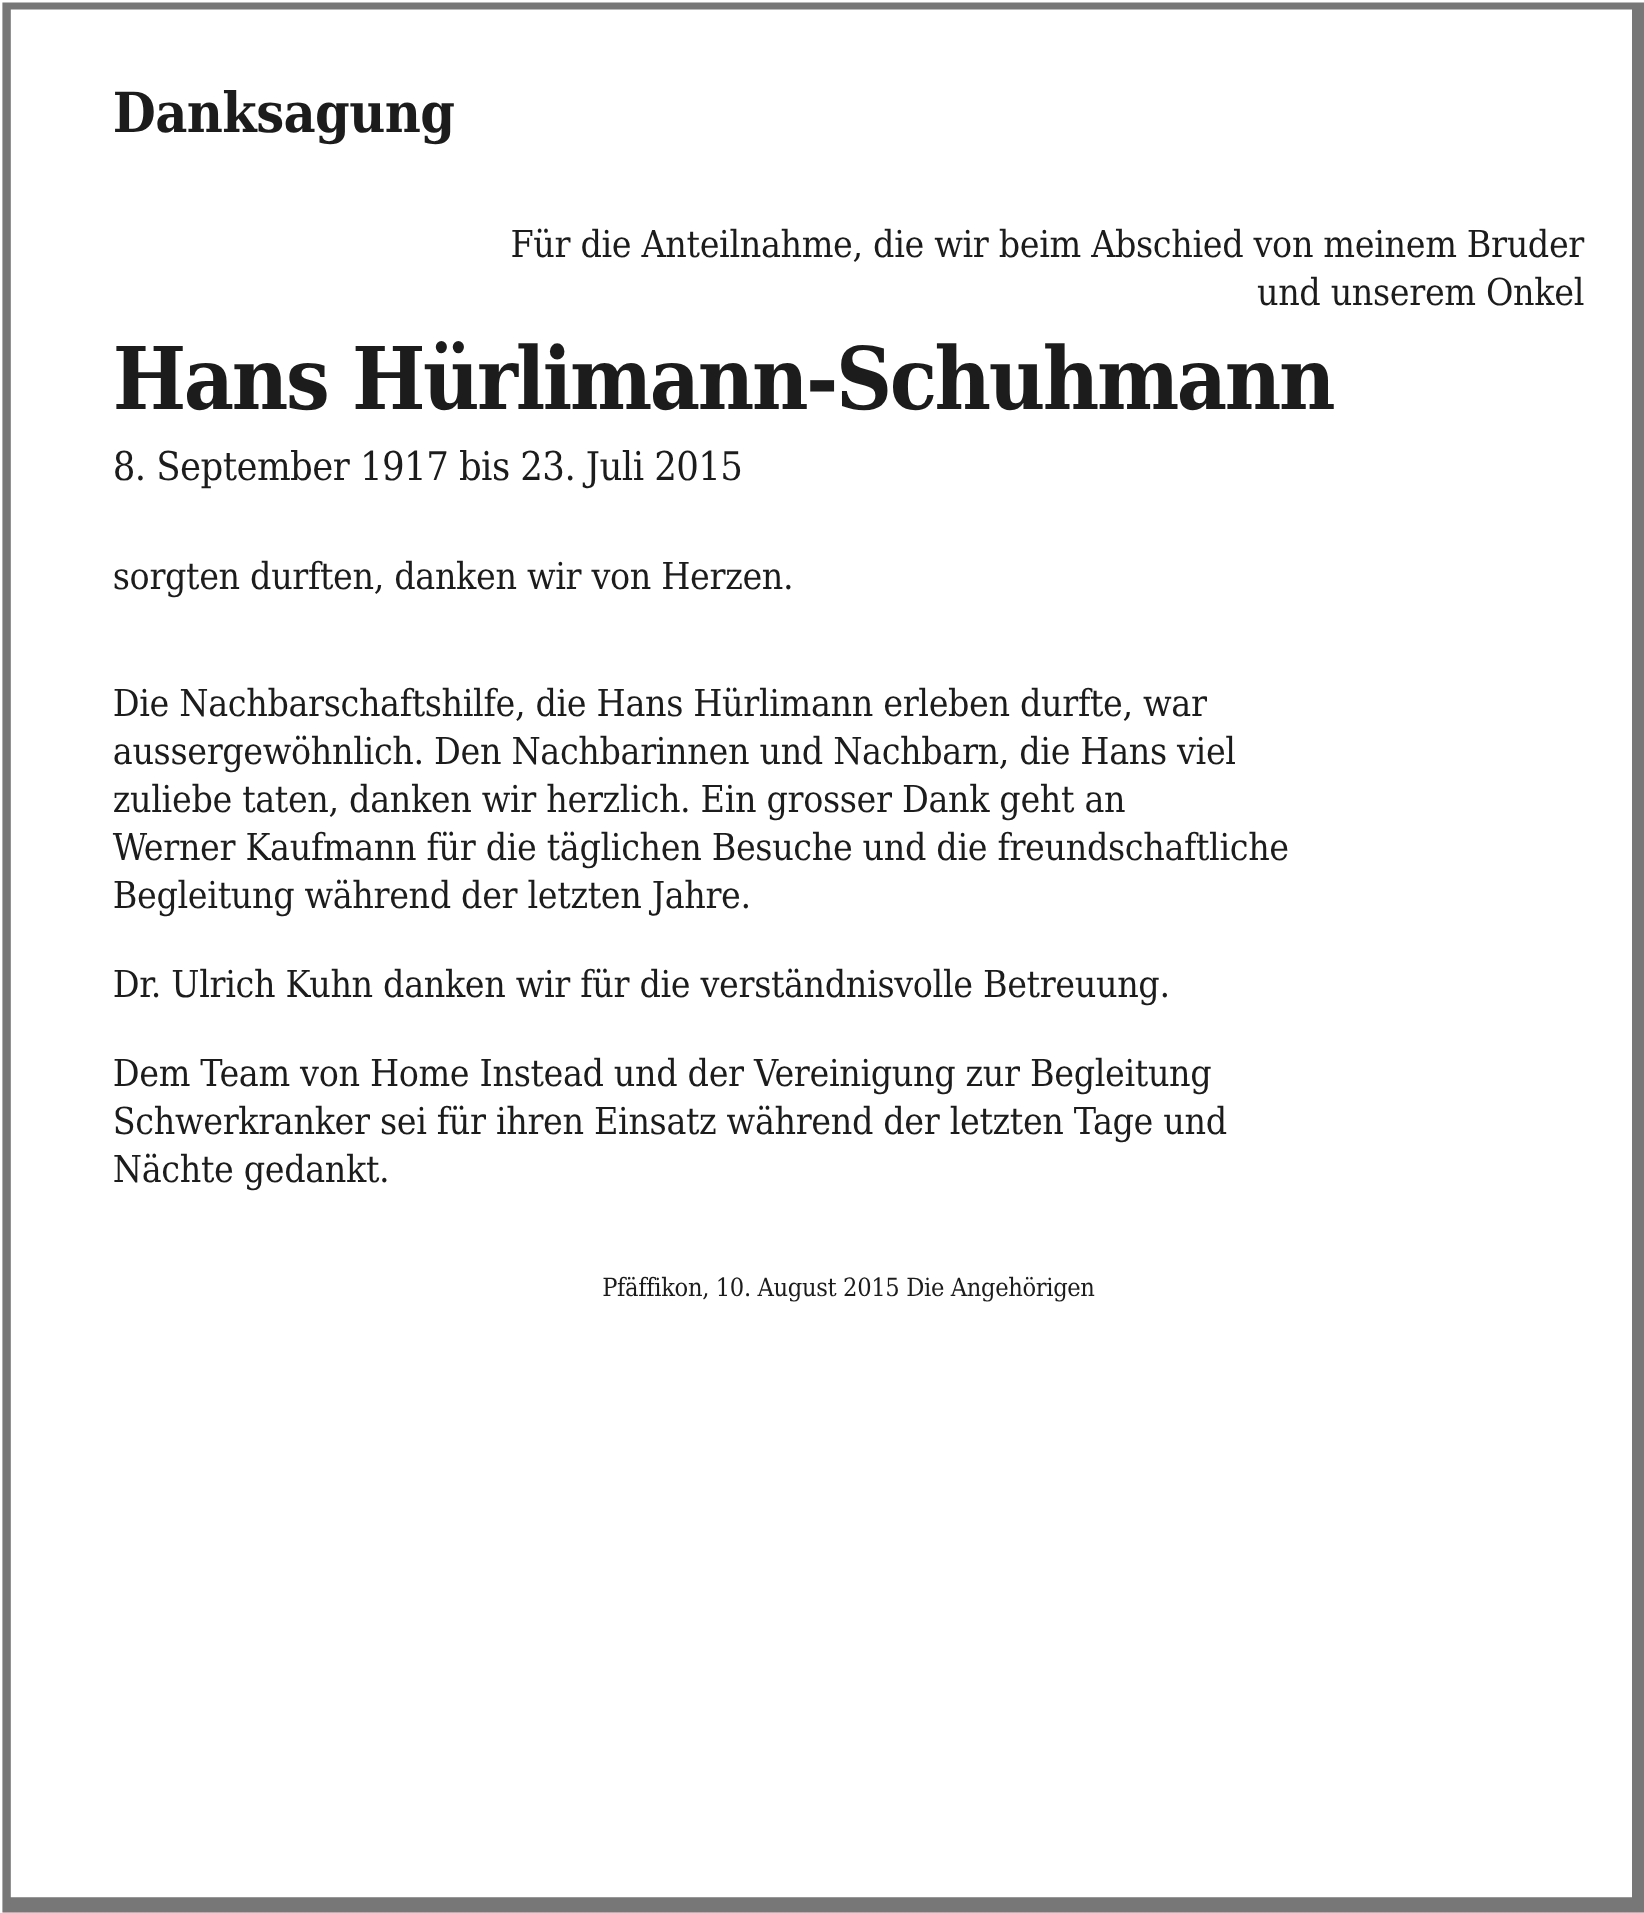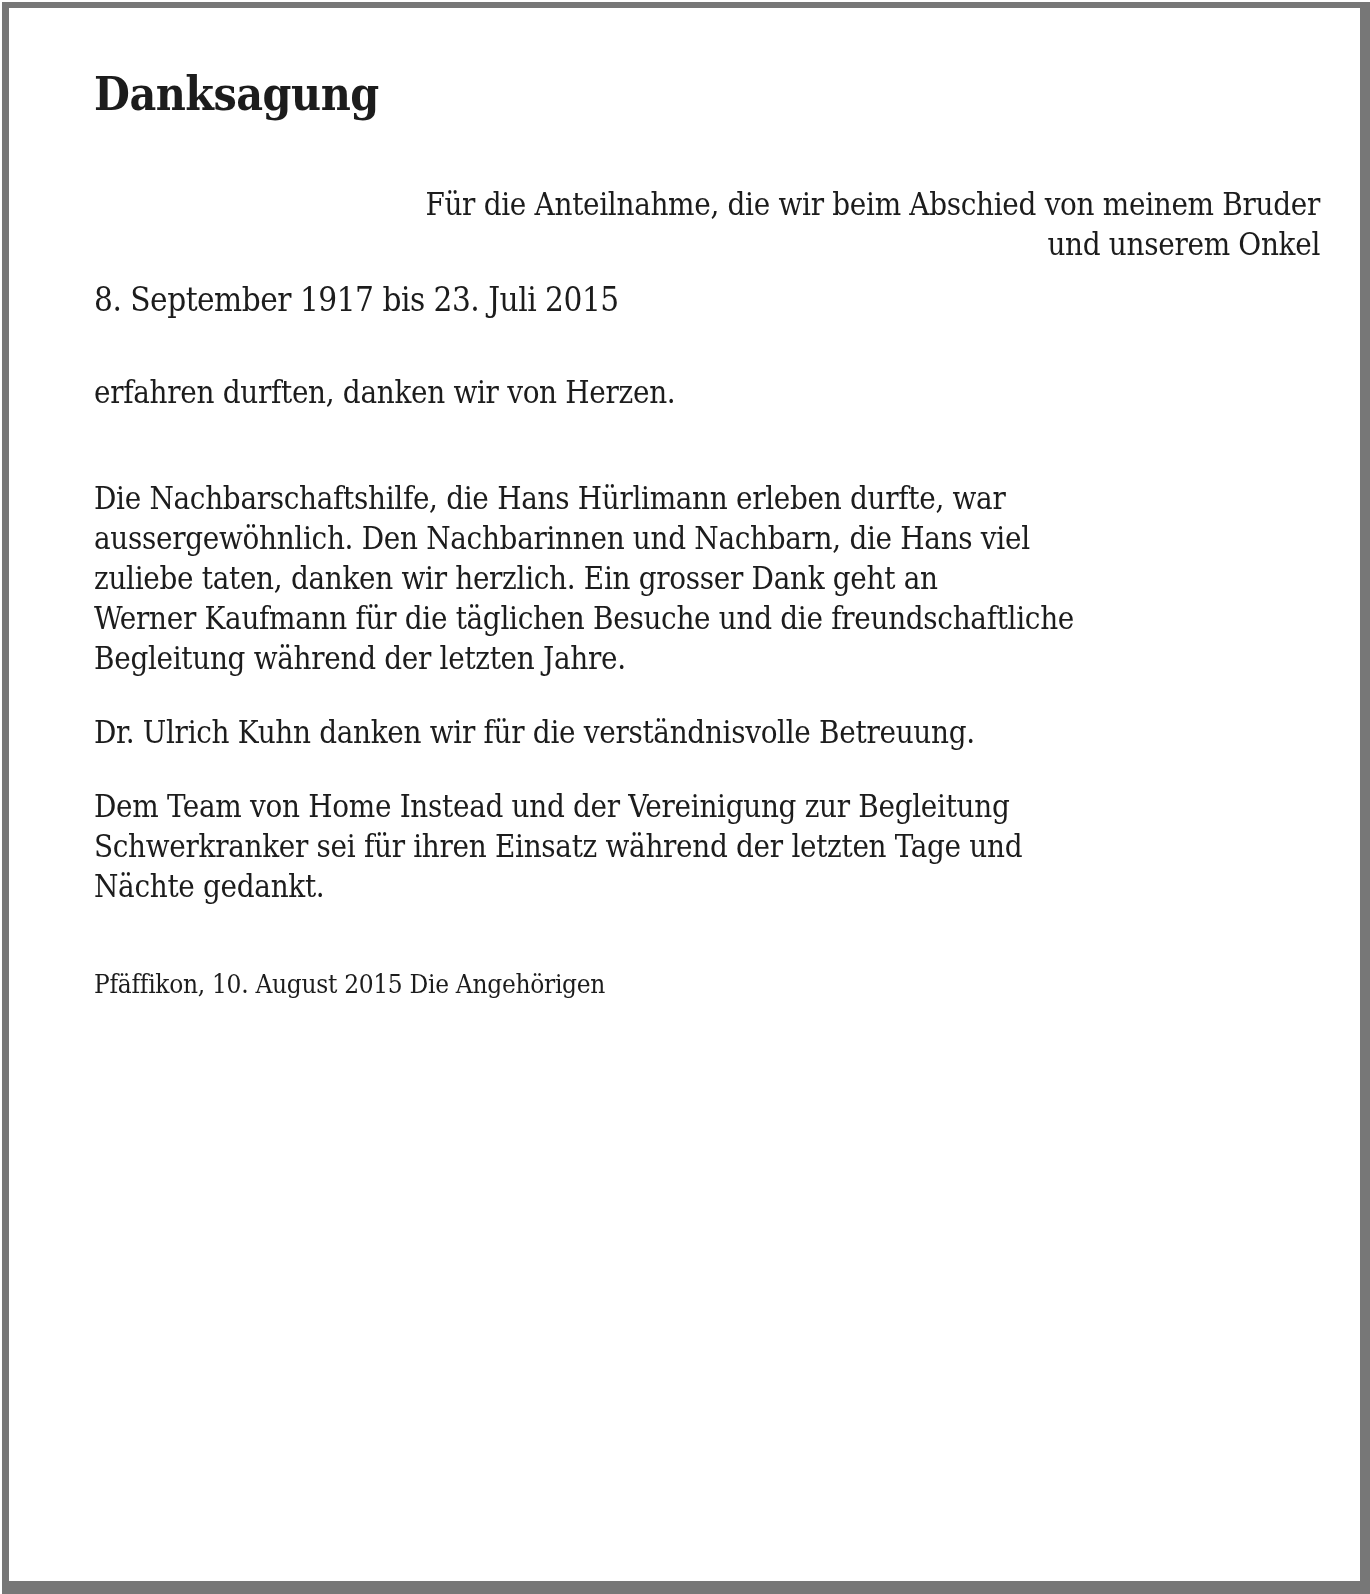--- a/index.html
+++ b/index.html
@@ -75,40 +75,42 @@
     font-size: 31px;
     line-height: 40px;
     letter-spacing: -0.3px;
     white-space: pre-line;
   }
   .para.first-block {
     margin-top: 66px;
   }
   .closing {
     margin: 58px 0 0 0;
-    font-size: 26px;
+    font-size: 21px;
     line-height: 40px;
     letter-spacing: -0.3px;
+    text-align: center;
   }
 </style>
 </head>
 <body>
 
 <div class="frame">
   <div class="content">
 
     <h2 class="title">Danksagung</h2>
 
     <p class="intro">Für die Anteilnahme, die wir beim Abschied von meinem Bruder
 und unserem Onkel</p>
 
+    <h1 class="deceased-name">Hans Hürlimann-Schuhmann</h1>
 
     <p class="life-dates">8. September 1917 bis 23. Juli 2015</p>
 
-    <p class="continuation">erfahren durften, danken wir von Herzen.</p>
+    <p class="continuation">sorgten durften, danken wir von Herzen.</p>
 
     <p class="para first-block">Die Nachbarschaftshilfe, die Hans Hürlimann erleben durfte, war
 aussergewöhnlich. Den Nachbarinnen und Nachbarn, die Hans viel
 zuliebe taten, danken wir herzlich. Ein grosser Dank geht an
 Werner Kaufmann für die täglichen Besuche und die freundschaftliche
 Begleitung während der letzten Jahre.</p>
 
 
     <p class="para">Dr. Ulrich Kuhn danken wir für die verständnisvolle Betreuung.</p>
 

